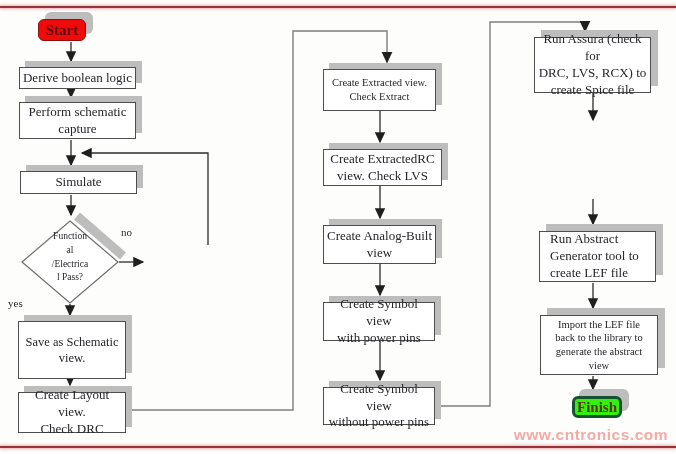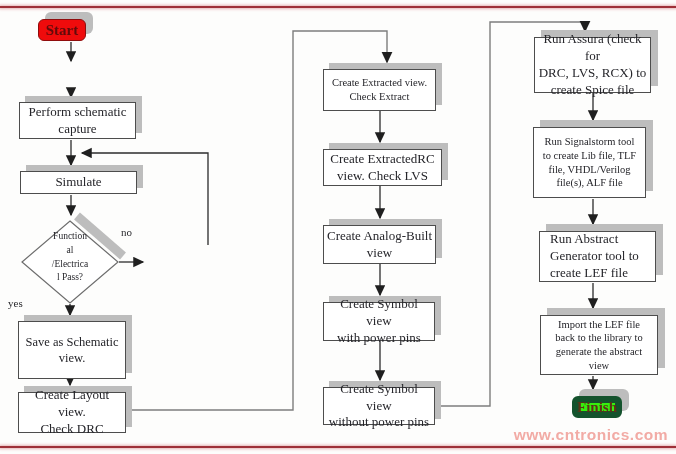--- a/index.html
+++ b/index.html
@@ -21,21 +21,21 @@
   .node .lbl{white-space:pre-line;text-align:center;width:100%;padding:1px 2px;}
   .node.rcol{box-shadow:7px -7px 0 0 #bdbdbd;}
   .node.leftalign .lbl{text-align:left;padding-left:10px;}
   .terminal{
     position:absolute;border-radius:6px;
     display:flex;align-items:center;justify-content:center;
     font-weight:bold;font-size:15px;box-sizing:border-box;
     box-shadow:7px -7px 0 0 #bdbdbd;
   }
   #start-node{background:#ef0b0c;border:1px solid #8f0d0d;color:#620b0b;}
-  #finish-node{background:#35f00d;border:7px solid #14532d;color:#5c3317;}
+  #finish-node{background:#35f00d;border:3px solid #14532d;color:#5c3317;}
   .edge-label{position:absolute;font-size:11px;color:#2a2a2e;}
   #decision-label{
     position:absolute;left:28px;top:230px;width:84px;
     font-size:9.5px;line-height:1.45;text-align:center;color:#25252a;
     white-space:pre-line;
   }
   #watermark{
     position:absolute;left:486px;top:426px;width:182px;
     font-family:"Liberation Sans",sans-serif;font-size:15.5px;
     letter-spacing:.5px;color:#f2aba5;font-weight:bold;text-align:right;
@@ -85,20 +85,23 @@
     <polygon points="70,221 118,262 70,303 22,262" fill="#ffffff" stroke="#6d6d6d" stroke-width="1.2"></polygon>
   </svg>
 
   <div id="start-node" class="terminal" style="left:38px;top:19px;width:48px;height:22px">
     <span>Start</span>
   </div>
   <div id="finish-node" class="terminal" style="left:572px;top:396px;width:50px;height:22px">
     <span>Finish</span>
   </div>
 
+  <div class="node" style="left:19px;top:67px;width:117px;height:22px">
+    <span class="lbl">Derive  boolean logic</span>
+  </div>
   <div class="node" style="left:19px;top:102px;width:117px;height:37px">
     <span class="lbl">Perform  schematic
 capture</span>
   </div>
   <div class="node" style="left:20px;top:171px;width:117px;height:23px">
     <span class="lbl">Simulate</span>
   </div>
   <div id="decision-label">Function
 al
 /Electrica
@@ -131,26 +134,20 @@
   <div class="node" style="left:323px;top:387px;width:112px;height:38px">
     <span class="lbl">Create  Symbol view
 without   power pins</span>
   </div>
 
   <div class="node rcol" style="left:534px;top:37px;width:117px;height:56px">
     <span class="lbl">Run Assura (check for
 DRC, LVS, RCX) to
 create  Spice file</span>
   </div>
-  <div class="node rcol" style="left:533px;top:127px;width:113px;height:71px;font-size:10.5px">
-    <span class="lbl">Run Signalstorm  tool
-to create  Lib file,  TLF
-file,  VHDL/Verilog
-file(s),  ALF file</span>
-  </div>
   <div class="node rcol leftalign" style="left:539px;top:231px;width:117px;height:51px">
     <span class="lbl">Run Abstract
 Generator  tool to
 create  LEF file</span>
   </div>
   <div class="node rcol" style="left:540px;top:315px;width:118px;height:60px;font-size:10.5px">
     <span class="lbl">Import  the LEF  file
 back to the library  to
 generate  the abstract
 view</span>

